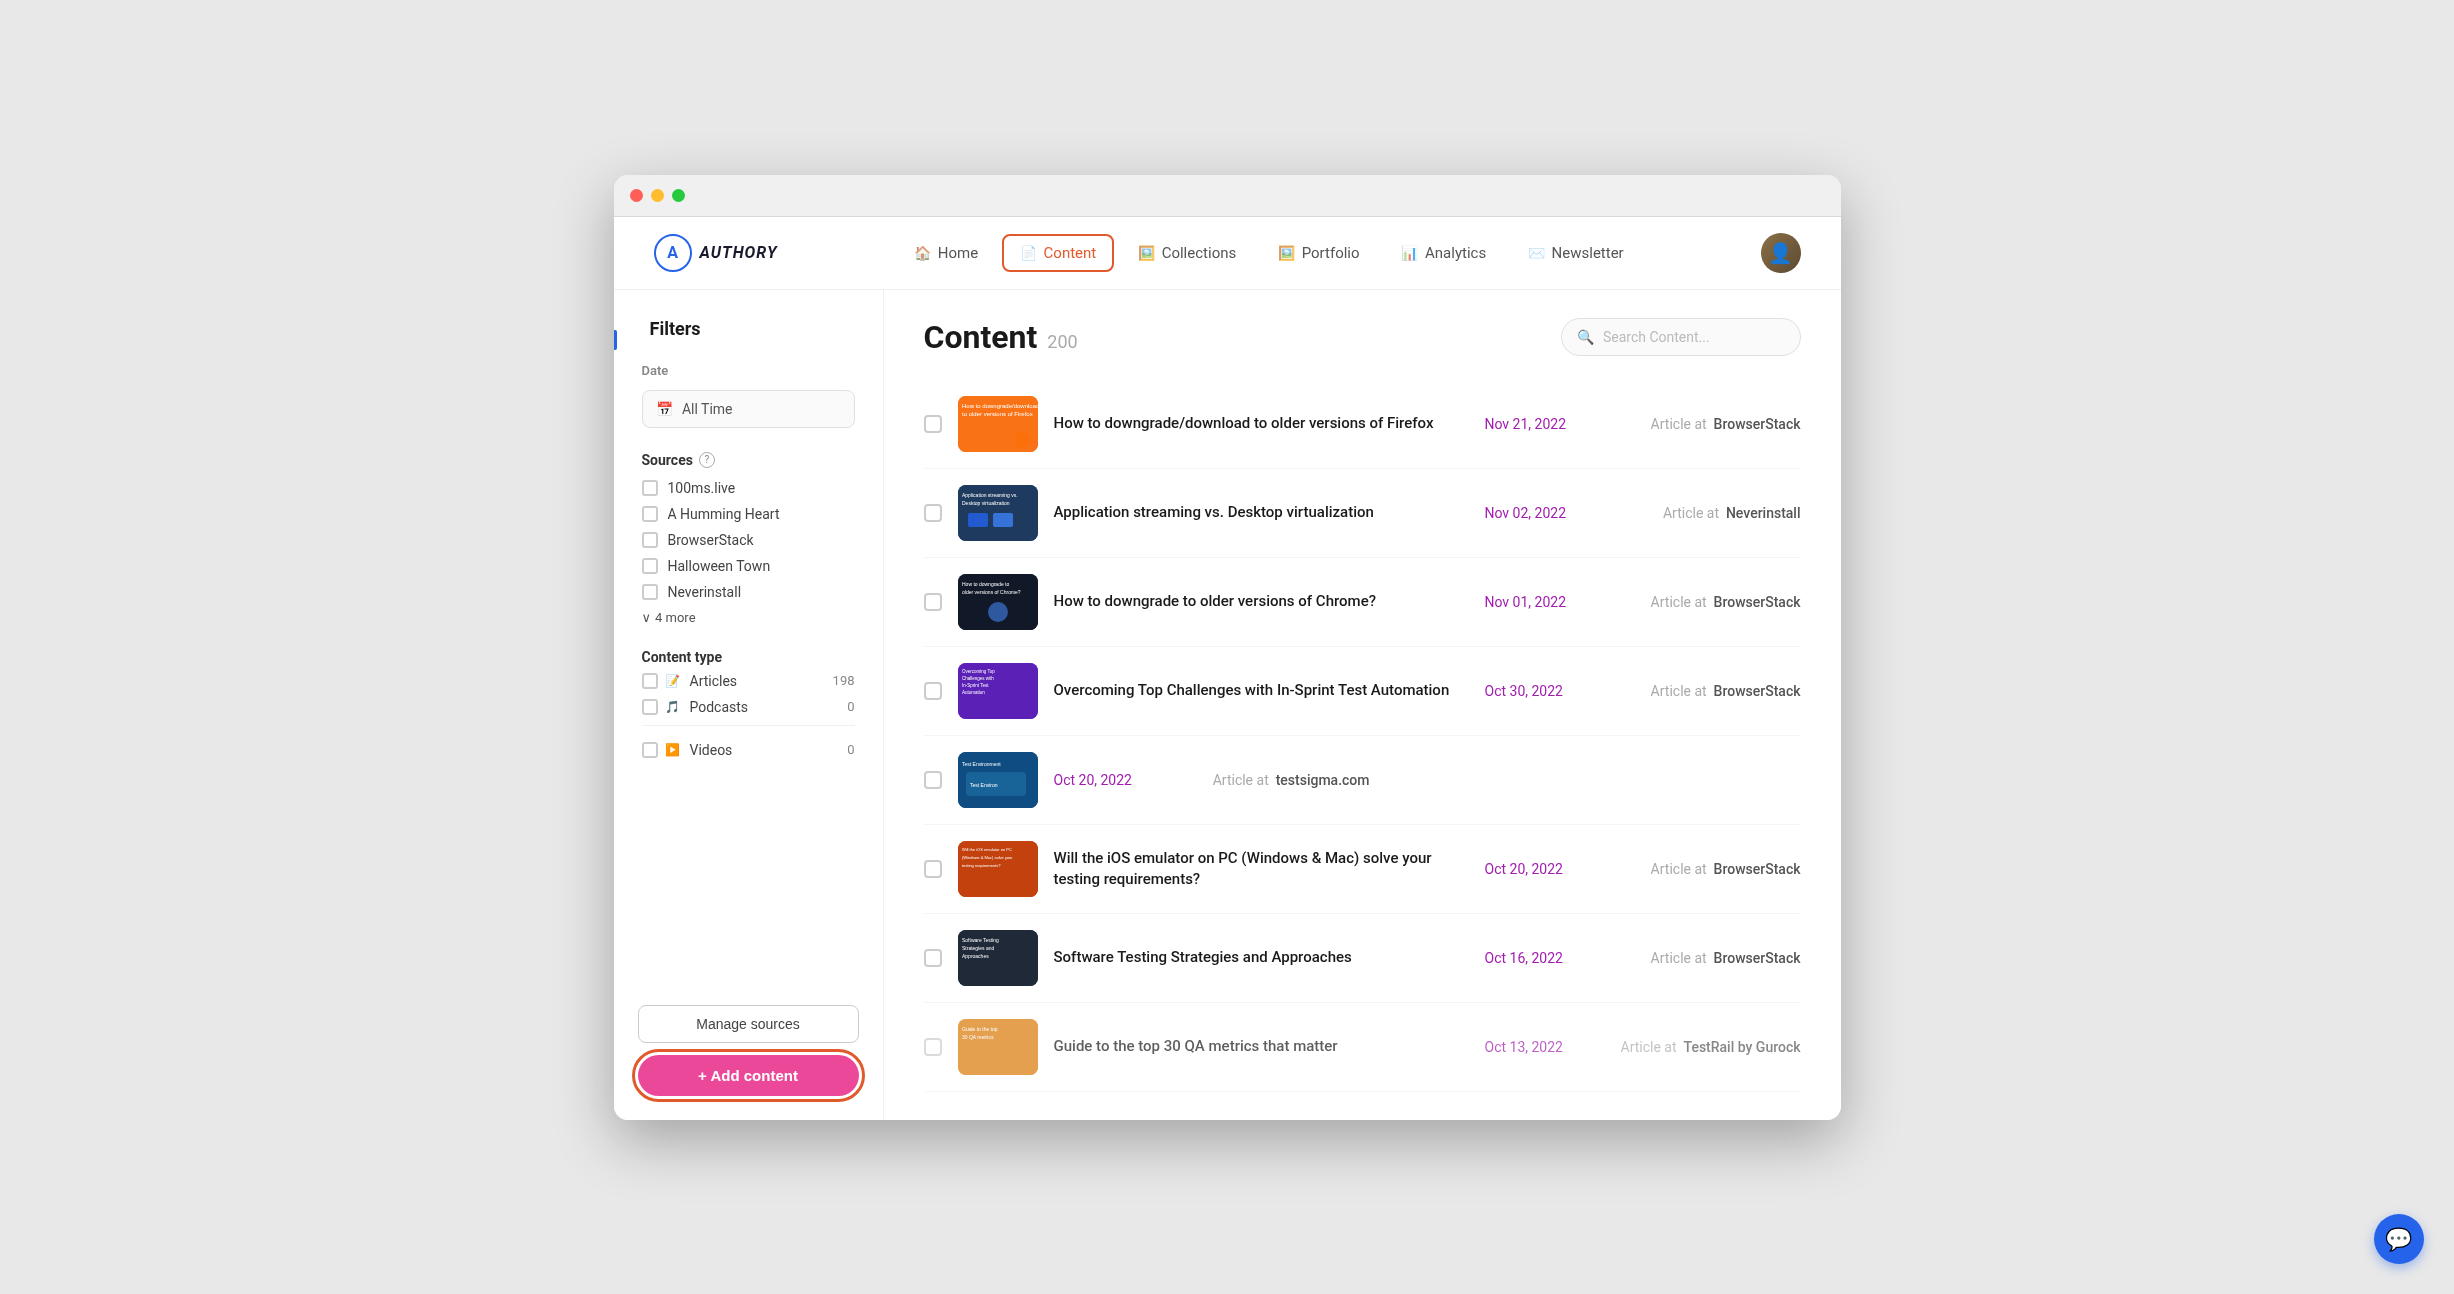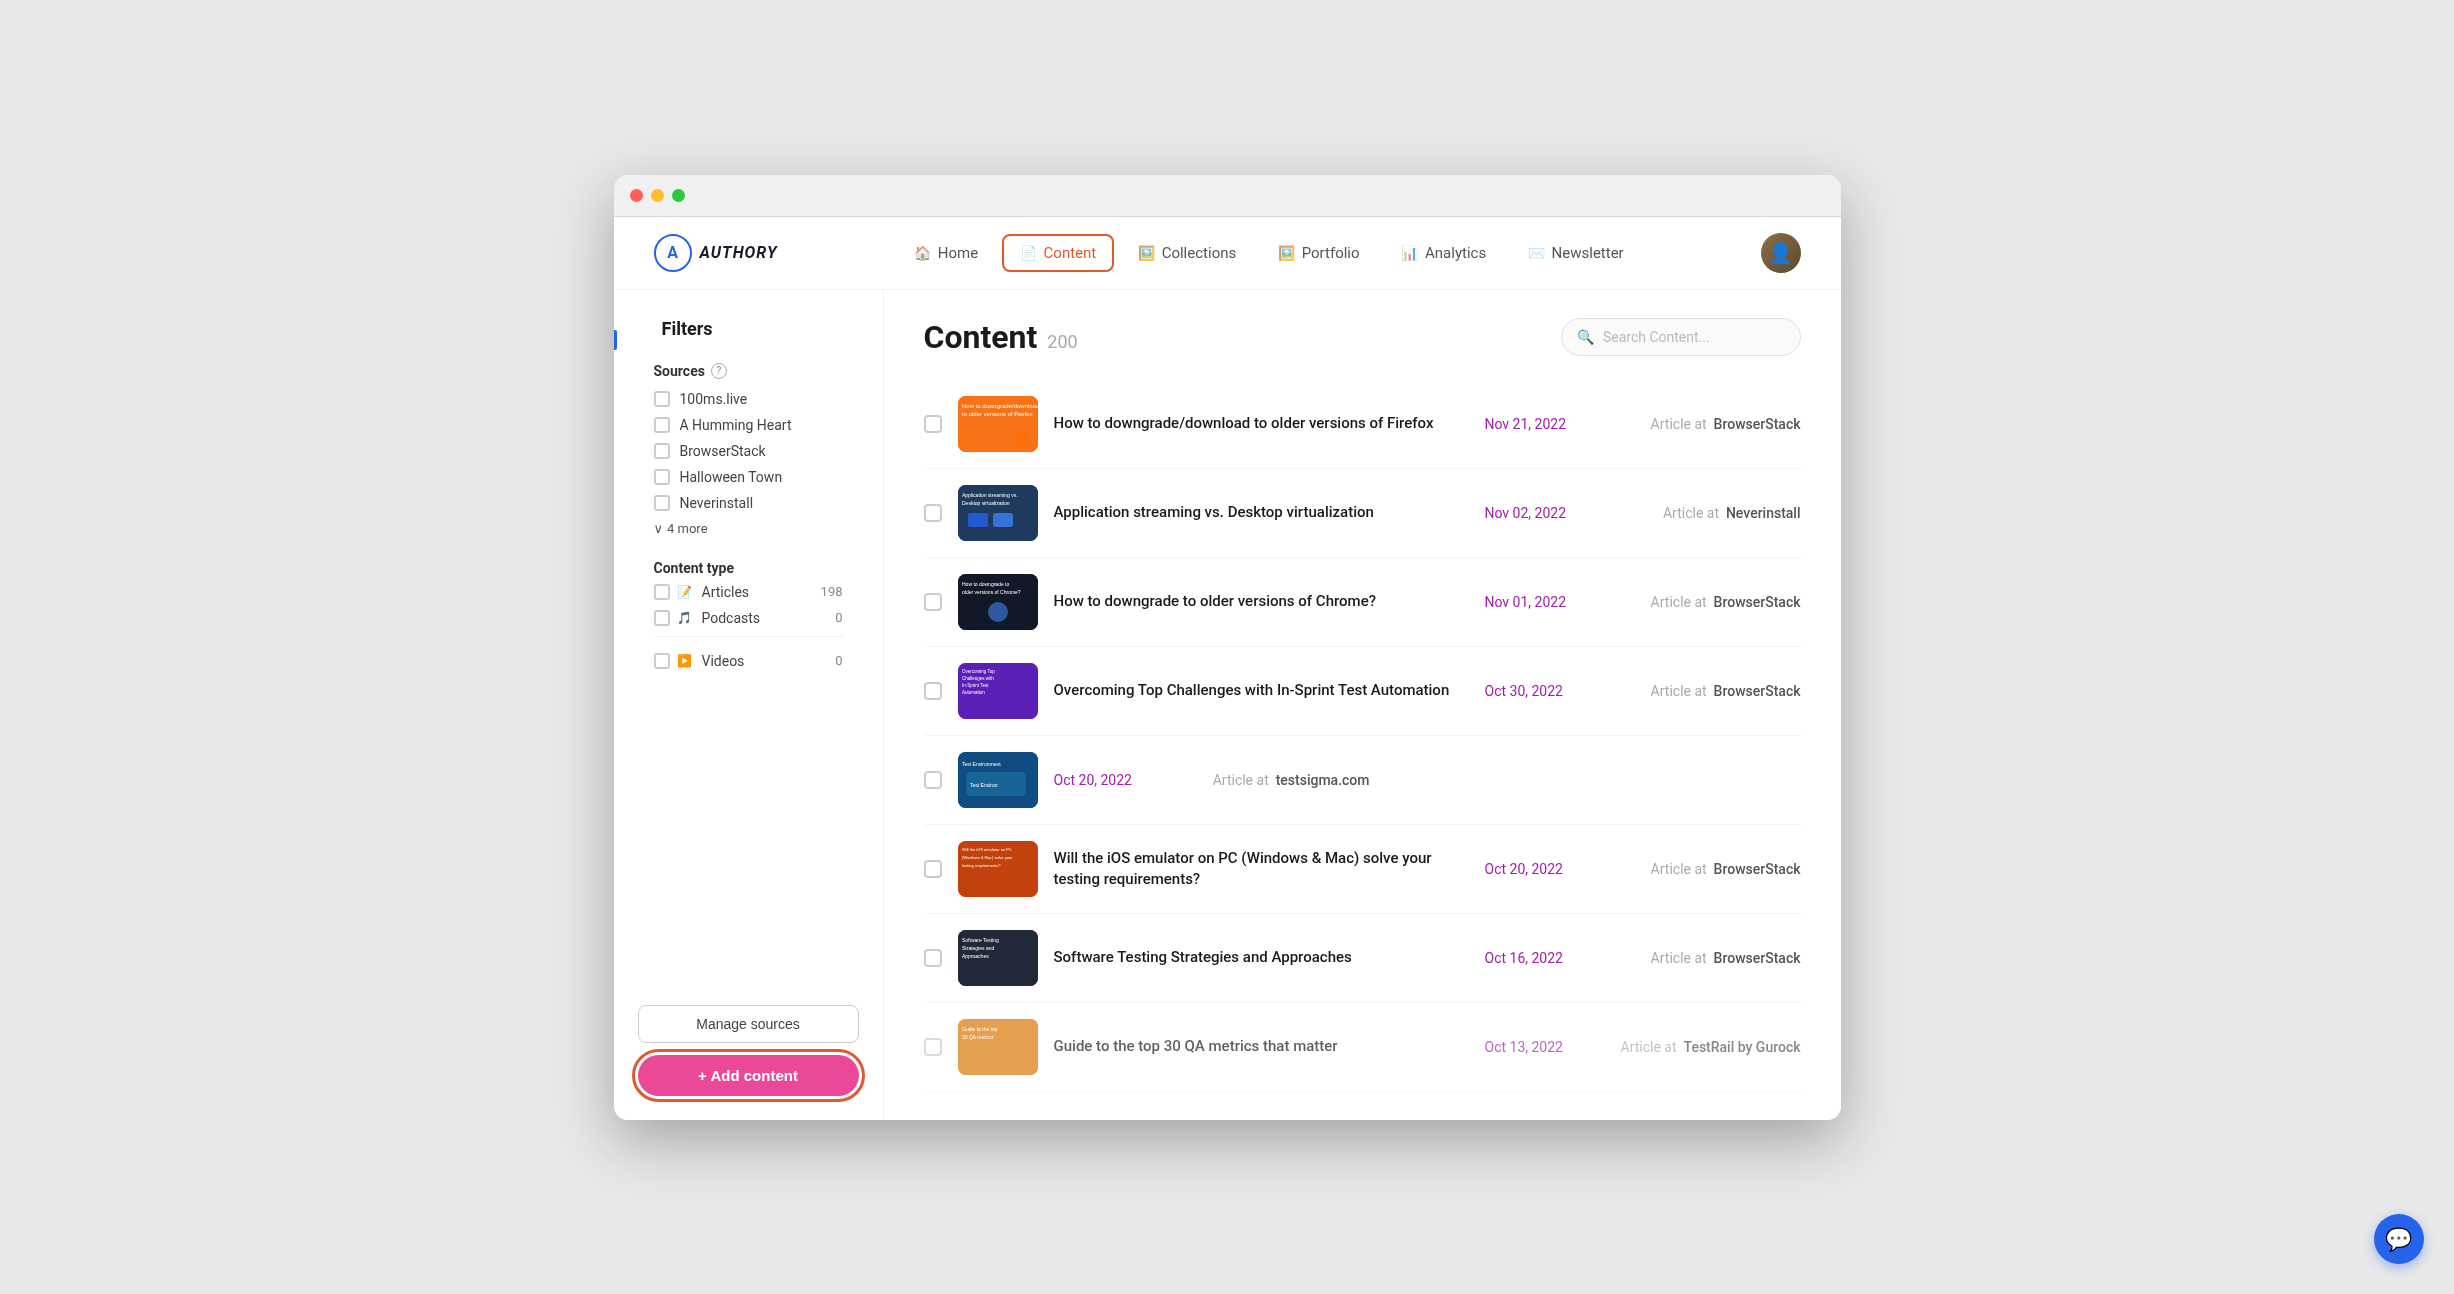--- a/index.html
+++ b/index.html
@@ -109,21 +109,21 @@
       background: linear-gradient(135deg, #8b6f47, #5c4a32);
     }
     
     .main-layout {
       display: flex;
       min-height: 660px;
     }
     
     .sidebar {
       width: 270px;
-      padding: 28px 40px;
+      padding: 28px 28px;
       border-right: 1px solid #f0f0f0;
       flex-shrink: 0;
       position: relative;
     }
     .sidebar-accent {
       position: absolute;
       left: 0; top: 40px;
       width: 3px; height: 20px;
       background: #2563eb;
       border-radius: 0 2px 2px 0;
@@ -441,20 +441,27 @@
 
       <div class="avatar">👤</div>
     </nav>
 
     <div class="main-layout">
 
       <aside class="sidebar">
         <div class="sidebar-accent"></div>
         <h2 class="filters-title">Filters</h2>
 
+        <div class="filter-section">
+          <div class="filter-label">Date</div>
+          <div class="date-select">
+            <span>📅</span>
+            <span>All Time</span>
+          </div>
+        </div>
 
         <div class="filter-section">
           <div class="filter-section-header">
             <span class="filter-section-label">Sources</span>
             <div class="help-icon">?</div>
           </div>
           <div class="checkbox-item">
             <div class="checkbox"></div>
             <span class="checkbox-label">100ms.live</span>
           </div>

